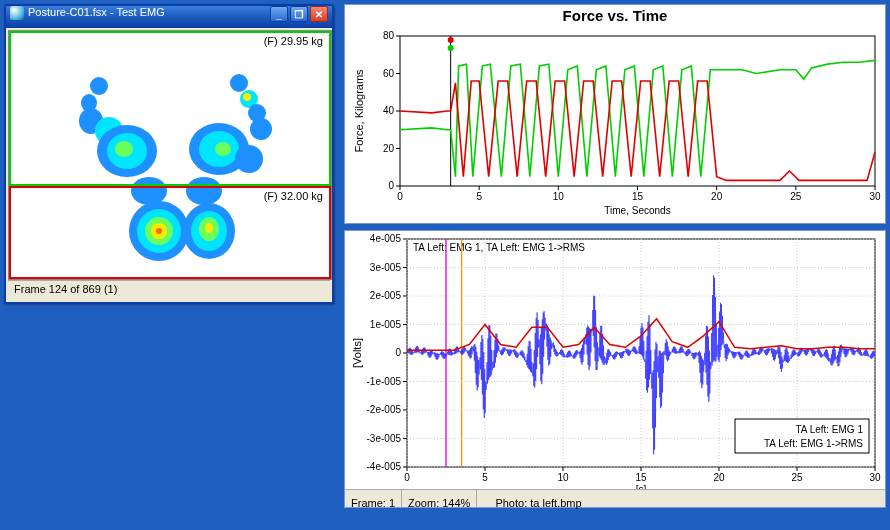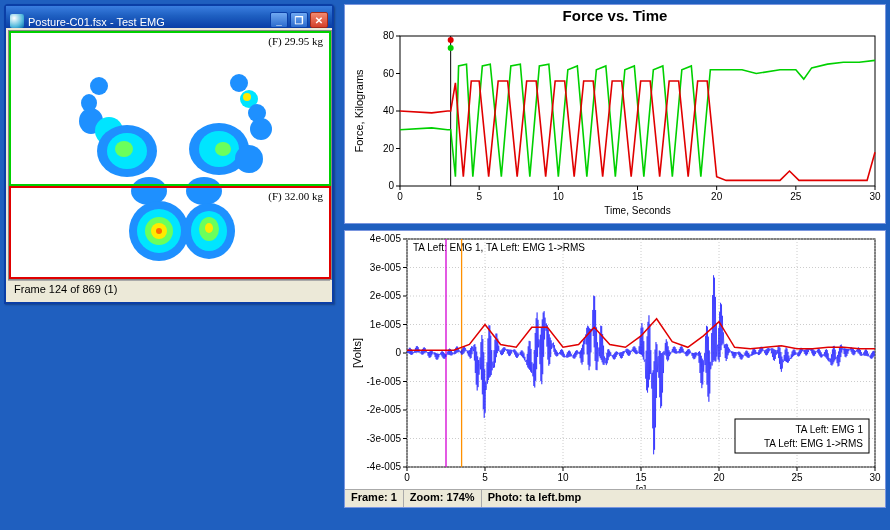--- a/index.html
+++ b/index.html
@@ -17,21 +17,21 @@
     background: #ece9d8;
     border: 2px solid #0a3ea6;
     border-radius: 4px 4px 0 0;
     box-shadow: 1px 1px 2px rgba(0,0,0,.3);
   }
   .titlebar {
     height: 22px;
     background: linear-gradient(#3a7ee0, #1e5fc1 45%, #0a3ea6);
     color: #fff;
     display: flex;
-    align-items: flex-end;
+    align-items: flex-start;
     padding: 0 4px;
     font-size: 11px;
     gap: 4px;
   }
   .titlebar .app-icon {
     width: 14px; height: 14px;
     background: radial-gradient(circle at 30% 30%, #fff, #5bd 60%, #06a);
     border-radius: 2px;
   }
   .winbtns { margin-left: auto; display:flex; gap:2px; }
@@ -45,21 +45,21 @@
   }
   .winbtn.close { background: linear-gradient(#f28a6f,#d4402b); border-color:#a02a1a; }
   .posture-win { left: 4px; top: 4px; width: 330px; height: 300px; }
   .posture-content { padding: 2px; background:#ece9d8; }
   .posture-canvas {
     width: 324px; height: 250px;
     background: #fff;
     border: 1px solid #888;
     position: relative;
   }
-  .region-box { position:absolute; border:2px solid; font-size:11px;font-family:Liberation Serif, serif; }
+  .region-box { position:absolute; border:2px solid; font-size:11px; }
   .region-top { left:0; top:0; right:0; height:155px; border-color:#00d000; }
   .region-bot { left:0; top:155px; right:0; bottom:0; border-color:#e00000;text-align:right; }
   .region-label {
     position:absolute; top:2px; right:4px; font-size:11px; color:#000;
     background:rgba(255,255,255,.6); padding:0 2px;
   }
   .statusbar {
     display:flex;
     background:#ece9d8;
     border-top:1px solid #aaa;
@@ -82,22 +82,22 @@
   .emg-panel   { left: 344px; top: 230px; width: 542px; height: 278px; }
   .chart-title { text-align:center; font-size:15px; font-weight:bold; padding:2px 4px; }
   .chart-svg { display:block; }
   .emg-status {
     display:flex;
     height:18px;
     background:#ece9d8;
     border-top:1px solid #aaa;
     font-size:11px;
   }
-  .emg-status .cell { padding:1px 6px; border-right:1px solid #aaa; white-space:nowrap;font-weight:bold; }
-  .emg-status .cell:last-child{border-right:none;}
+  .emg-status .cell { padding:7px 6px; border-right:1px solid #aaa; white-space:nowrap; }
+  .emg-status .cell:last-child{border-right:none;margin-left:12px;}
   .axis-text { font-size:10px; fill:#000; }
   .axis-label-v { font-size:11px; fill:#000; }
 </style>
 </head>
 <body>
 
 <div class="window posture-win">
   <div class="titlebar">
     <span class="app-icon"></span>
     <span>Posture-C01.fsx - Test  EMG</span>
@@ -263,16 +263,16 @@
         <line x1="116.6" y1="8" x2="116.6" y2="236" stroke="#ff9000" stroke-width="1.3"></line>
         <path d="M62 122 L62.468 120.5509421349572 L62.936 122.00430139950565 L63.404 118.09338975373805 L63.872 122.29944413171779 L64.34 116.77694320209177 L64.808 122.94282177326251 L65.276 116.84451913626663 L65.744 123.66178432775104 L66.212 118.01519595734109 L66.68 123.95710822417882 L67.148 119.65190716480541 L67.616 123.3609628163818 L68.084 121.0727570452671 L68.552 121.71695077906958 L69.02000000000001 121.8495099821558 L69.488 119.33097054065601 L69.956 121.95035134825433 L70.424 116.90198139974729 L70.89200000000001 121.66895862832645 L71.36 115.25141820574201 L71.828 121.3936426664655 L72.296 114.97330975457986 L72.76400000000001 121.35102918644739 L73.232 116.17104049633568 L73.7 121.46725687829874 L74.168 118.40799298303034 L74.63600000000001 121.42249217346433 L75.10400000000001 120.89677591483937 L75.572 120.86755256777793 L76.04 122.83663998656486 L76.50800000000001 119.68108384479471 L76.97600000000001 123.73870740722717 L77.44400000000002 118.11986045118886 L77.912 123.58855315181142 L78.38000000000001 116.76765502595327 L78.84800000000001 122.77967179203932 L79.31600000000002 116.29297622288465 L79.78400000000002 121.86619326789145 L80.25200000000001 117.12865288842701 L80.72000000000001 121.27042475155113 L81.18800000000002 119.23310611636785 L81.656 121.09667630220353 L82.12400000000001 122.05880705093604 L82.59200000000001 121.14064420697379 L83.06000000000002 124.75403104908938 L83.52800000000002 121.07681379401922 L83.99600000000001 126.50928876881912 L84.46400000000001 120.71103277049086 L84.93200000000002 126.88770351394032 L85.40000000000002 120.15132980551986 L85.86800000000002 125.98573844835998 L86.33600000000001 119.7948396609499 L86.80400000000002 124.35360813869215 L87.27200000000002 120.12878646884039 L87.74000000000002 122.72164193105603 L88.20800000000003 121.44633840636486 L88.67600000000002 121.67098238013187 L89.14400000000002 123.6294880142508 L89.61200000000002 121.40843874508893 L90.08000000000003 126.12306439429322 L90.54800000000003 121.7464531727676 L91.01600000000002 128.12971457975578 L91.48400000000002 122.2812689222953 L91.95200000000003 128.94288097604448 L92.42000000000002 122.66143554050568 L92.88800000000002 128.26128442655656 L93.35600000000002 122.79645576738928 L93.82400000000003 126.33248983940581 L94.29200000000002 122.89263018203617 L94.76000000000002 123.85375201112538 L95.22800000000001 123.29957589338501 L95.69600000000001 121.67548250306957 L96.164 124.2554419339046 L96.632 120.4476154320518 L97.1 125.67636810882885 L97.568 120.3743518781482 L98.036 127.1156038543272 L98.50399999999999 121.18608286984617 L98.97199999999998 127.92975595002447 L99.44 122.32805163378642 L99.90799999999999 127.57921764731407 L100.37599999999998 123.25919912978422 L100.84399999999997 125.91447047829764 L101.31199999999997 123.70515527427892 L101.77999999999997 123.29962458591757 L102.24799999999996 123.74052996599279 L102.71599999999997 120.50091904582854 L103.18399999999997 123.67000344050307 L103.65199999999996 118.38311609934458 L104.11999999999995 123.78543212367853 L104.58799999999995 117.55266332063468 L105.05599999999995 124.14106835000297 L105.52399999999994 118.11439751950799 L105.99199999999993 124.47746471893753 L106.45999999999995 119.65397746881769 L106.92799999999994 124.34305336201167 L107.39599999999993 121.44848098393643 L107.86399999999993 123.35369448565696 L108.33199999999992 122.79787497247527 L108.79999999999993 121.45192940681939 L109.26799999999992 123.3152929657753 L109.73599999999992 119.02112044070414 L110.20399999999992 123.04095373687008 L110.67199999999991 116.77978876159831 L111.1399999999999 122.33818461737583 L111.6079999999999 115.49309491048088 L112.07599999999991 121.64166704483087 L112.5439999999999 115.634427513408 L113.01199999999989 121.20037683433729 L113.4799999999999 117.16072336755124 L113.9479999999999 120.95425997092237 L114.41599999999988 119.5137016916555 L114.88399999999989 120.6074316205747 L115.35199999999988 121.85073039329457 L115.81999999999988 119.85227141687389 L116.28799999999987 123.39781273649625 L116.75599999999987 118.61538129591557 L117.22399999999988 123.75903631961714 L117.69199999999987 117.18198533486712 L118.15999999999985 123.04075012461536 L118.62799999999987 116.117994194238 L119.09599999999986 121.74213254696231 L119.56399999999985 116.01640064389538 L120.03199999999984 120.47903578221282 L120.49999999999986 117.19102070323804 L120.96799999999985 119.68676218343705 L121.43599999999984 119.4751449352316 L121.90399999999983 119.4506093609556 L122.37199999999983 122.23619952544632 L122.83999999999983 119.54046979309139 L123.30799999999984 124.61246718291852 L123.77599999999981 119.61612091154116 L124.24399999999983 125.86711492001332 L124.71199999999982 118.92148672107903 L125.17999999999984 127.64254457361044 L125.64799999999983 116.9313695719005 L126.11599999999983 126.99302143443367 L126.58399999999983 115.26569629348602 L127.05199999999985 123.23108734337325 L127.51999999999985 115.68232328404885 L127.98799999999986 117.98485624001648 L128.45599999999985 120.17299703329088 L128.92399999999986 113.90481069070346 L129.39199999999988 129.499302367192 L129.85999999999987 113.07365666600401 L130.32799999999986 142.01154050265194 L130.79599999999988 115.80336628250338 L131.2639999999999 153.66182970743216 L131.73199999999989 120.60338362356883 L132.19999999999987 159.5120129071954 L132.6679999999999 125.36892654671612 L133.1359999999999 156.14182409867135 L133.6039999999999 129.0312925949586 L134.0719999999999 143.7117690231598 L134.5399999999999 132.54125925299314 L135.00799999999992 126.45472521381105 L135.47599999999994 138.39043012842606 L135.9439999999999 111.11864109650509 L136.41199999999992 148.76290501494123 L136.87999999999994 103.98744489231314 L137.34799999999996 163.34444293133083 L137.81599999999992 107.95439837086363 L138.28399999999993 178.21779214434386 L138.75199999999995 121.20027182904707 L139.21999999999997 186.83157902362885 L139.68799999999993 138.23536520782523 L140.15599999999995 181.81836756875146 L140.62399999999997 150.63259016543276 L141.09199999999998 158.99237351015796 L141.55999999999997 154.5114217458808 L142.02799999999996 131.2792994148479 L142.49599999999998 152.68093019059978 L142.964 107.4309925160307 L143.432 149.09865953697312 L143.89999999999998 94.37788325813733 L144.368 146.67173388570225 L144.836 94.41331606248019 L145.304 145.66673914213573 L145.772 104.68425912466941 L146.24 144.05209889321773 L146.70800000000003 119.03950329338379 L147.17600000000002 139.3150438642511 L147.644 131.10993070354448 L148.11200000000002 130.49145989050572 L148.58000000000004 137.00173346279774 L149.04800000000003 119.13497801398978 L149.51600000000002 136.37264269219605 L149.98400000000004 108.67401479782735 L150.45200000000006 131.64441476717155 L150.92000000000004 102.59604711868462 L151.38800000000003 126.09732493794387 L151.85600000000005 102.57083349874677 L152.32400000000007 122.0563780893575 L152.79200000000006 107.61056193529245 L153.26000000000005 120.11727054137617 L153.72800000000007 114.71215807990596 L154.19600000000008 119.60078734952809 L154.66400000000007 120.54832606135446 L155.13200000000006 119.65930268725207 L155.60000000000008 123.19235977149741 L156.0680000000001 119.39368491894481 L156.53600000000012 124.21581459380319 L157.0040000000001 118.20179487553592 L157.4720000000001 123.96334523162047 L157.9400000000001 116.9503166425247 L158.40800000000013 122.65186641299958 L158.87600000000012 116.17152447400571 L159.3440000000001 120.88427210059744 L159.81200000000013 116.37561861380355 L160.28000000000014 119.32586992944277 L160.74800000000013 117.76257794936592 L161.21600000000012 118.4071556291335 L161.68400000000014 120.05908363720319 L162.15200000000016 118.17573719005385 L162.62000000000015 122.5761035766636 L163.08800000000014 118.35923299726477 L163.55600000000015 124.47364871456769 L164.02400000000017 118.58969801254737 L164.49200000000016 125.11392723884387 L164.96000000000015 118.65761551456602 L165.42800000000017 124.33651558290093 L165.89600000000019 118.65204470533176 L166.36400000000017 122.52413035655378 L166.83200000000016 118.908290774715 L167.30000000000018 120.42814946319949 L167.7680000000002 119.79094922304438 L168.2360000000002 118.8388821146597 L168.70400000000018 121.43216545787246 L169.1720000000002 118.25866795531458 L169.6400000000002 123.5737249897442 L170.1080000000002 118.72994196221438 L170.5760000000002 125.61123773443687 L171.0440000000002 119.8893650407406 L171.51200000000023 126.83449544206957 L171.98000000000022 121.20491384602198 L172.44800000000023 126.7536758179426 L172.91600000000022 122.26376197929163 L173.38400000000024 125.35080195113495 L173.85200000000023 122.95967566837795 L174.32000000000025 123.1267745989544 L174.78800000000024 123.48794836754895 L175.25600000000026 120.91195433207358 L175.72400000000025 124.16163756900694 L176.19200000000026 119.52392873464724 L176.66000000000025 125.1593648014943 L177.12800000000027 119.4314534157043 L177.5960000000003 126.35168983564114 L178.06400000000028 120.58049452882818 L178.53200000000027 127.31087554175299 L179.00000000000028 122.46670976568947 L179.4680000000003 129.29291924584072 L179.9360000000003 125.83758804995077 L180.40400000000028 130.92082937926256 L180.8720000000003 130.2683850913925 L181.3400000000003 128.86332208033735 L181.80800000000028 134.09082193297363 L182.2760000000003 122.9500447207793 L182.7440000000003 136.42299787541685 L183.21200000000033 115.33349528388096 L183.68000000000032 137.65491434958224 L184.1480000000003 109.85230041882583 L184.61600000000033 138.87203635215184 L185.08400000000032 110.22099034033371 L185.55200000000036 140.60560197350662 L186.02000000000032 117.95569721170683 L186.48800000000034 141.82477184683904 L186.9560000000003 131.22080123975653 L187.42400000000032 140.0284748040834 L187.89200000000034 145.36346399721862 L188.3600000000003 132.64205135690776 L188.82800000000032 154.9880738707347 L189.29600000000028 119.04242510099358 L189.76400000000027 156.52134067270433 L190.23200000000028 101.9694253841096 L190.70000000000024 149.86851447857302 L191.16800000000023 87.22880932497236 L191.63600000000022 138.2075332084596 L192.1040000000002 81.4522364239624 L192.57200000000023 126.00044758874454 L193.0400000000002 88.81457748696198 L193.5080000000002 116.34935926161063 L193.97600000000017 108.37239740257267 L194.44400000000016 109.26924802091666 L194.91200000000018 133.17249361831 L195.38000000000014 103.72761149173417 L195.84800000000016 150.16871098069112 L196.31600000000012 96.81343615288174 L196.7840000000001 153.21822090529605 L197.25200000000012 88.40327444948892 L197.72000000000008 143.21042189387992 L198.1880000000001 81.52461579007621 L198.65600000000006 125.83630258346943 L199.12400000000008 80.15455309117519 L199.59200000000007 108.43942346356602 L200.06000000000003 86.60369220746642 L200.52800000000005 96.65272834787834 L200.996 99.82634457389315 L201.46400000000003 92.44359391419604 L201.93200000000002 115.62250228411716 L202.4 94.26463658202468 L202.868 128.58449954681484 L203.33599999999996 98.83639074865181 L203.80399999999997 134.6744669771594 L204.27199999999996 103.31827030668325 L204.73999999999995 133.02517312212632 L205.20799999999994 106.62653990713613 L205.67599999999993 126.0577981067695 L206.14399999999992 109.34417333912678 L206.6119999999999 117.97743001098821 L207.0799999999999 112.57636072632107 L207.5479999999999 112.57277164427146 L208.01599999999988 116.69118309774132 L208.48399999999987 111.53558654828515 L208.95199999999988 120.834394346248 L209.41999999999985 114.10793657895424 L209.88799999999983 123.50513727581941 L210.35599999999982 117.68331490757541 L210.8239999999998 124.83999319078166 L211.29199999999983 119.19477370639261 L211.7599999999998 125.55225259976922 L212.2279999999998 120.77364775149422 L212.69599999999977 125.0011219036275 L213.16399999999976 121.99035022772333 L213.63199999999978 123.30198248567405 L214.09999999999974 122.75112667482307 L214.56799999999976 121.05278545826518 L215.03599999999972 123.269175707457 L215.50399999999973 119.10717733760599 L215.97199999999972 123.86415741088439 L216.43999999999969 118.22153739059972 L216.9079999999997 124.71037054114413 L217.37599999999966 118.74012922173549 L217.84399999999968 125.6796064725268 L218.31199999999967 120.46530220591049 L218.77999999999963 126.37214472123593 L219.24799999999965 122.76979885356366 L219.7159999999996 126.32630517113974 L220.18399999999963 124.89090946104545 L220.65199999999962 125.29762022772988 L221.1199999999996 126.2603756779353 L221.5879999999996 123.45557913212433 L222.05599999999956 126.7122138547114 L222.52399999999957 121.38261329089534 L222.99199999999956 126.47774090305514 L223.45999999999955 119.85876409737833 L223.92799999999954 125.98769284873592 L224.39599999999953 119.52609349181205 L224.86399999999952 125.59833600854232 L225.3319999999995 120.59241338583833 L225.7999999999995 125.3924364315704 L226.2679999999995 122.71992457486053 L226.73599999999948 125.16040987691663 L227.20399999999947 125.15684291572084 L227.67199999999949 124.5667078952943 L228.13999999999945 127.05256302026052 L228.60799999999944 123.40453379841763 L229.07599999999942 127.80833951935793 L229.54399999999941 121.79204884099036 L230.01199999999943 127.3002528124229 L230.4799999999994 120.19187201082732 L230.9479999999994 125.87659536313426 L231.41599999999937 119.22845156857994 L231.88399999999936 124.14421885435105 L232.35199999999938 119.38672557877004 L232.81999999999934 122.66073542380401 L233.28799999999936 120.74348341948436 L233.75599999999932 121.69035031636031 L234.2239999999993 123.06747815501342 L234.69199999999933 120.72550674971454 L235.1599999999993 127.22040352192843 L235.6279999999993 119.39279922999492 L236.09599999999926 131.6780411832774 L236.56399999999928 117.16439728384137 L237.03199999999927 133.65351289188936 L237.49999999999923 113.664319969526 L237.96799999999925 130.99674053067258 L238.4359999999992 109.53839700289748 L238.90399999999923 123.49956435611641 L239.37199999999922 106.69543787270379 L239.8399999999992 113.18423136625945 L240.3079999999992 107.53914224332743 L240.77599999999916 103.34330412511056 L241.24399999999918 113.4619744964652 L241.71199999999916 96.84290584505507 L242.17999999999915 123.45323984789681 L242.64799999999914 94.67285425149404 L243.11599999999913 133.7822657925414 L243.58399999999912 95.6226505380366 L244.0519999999991 139.2254221806785 L244.5199999999991 97.31143963820338 L244.9879999999991 135.44478648512603 L245.45599999999908 97.96715468824709 L245.92399999999907 121.37758635543153 L246.3919999999991 97.83362367082404 L246.85999999999905 100.32028374977409 L247.32799999999904 99.22571907190235 L247.79599999999903 78.95444631601316 L248.26399999999902 105.02018260661492 L248.73199999999903 64.61115094847256 L249.199999999999 116.35135956980542 L249.667999999999 65.23430746679463 L250.13599999999897 129.97976044045498 L250.60399999999896 79.04480769600306 L251.07199999999898 138.87902657925773 L251.53999999999894 96.36494905778903 L252.00799999999896 139.21752329296788 L252.47599999999892 111.28908257795703 L252.94399999999894 130.6006909200052 L253.41199999999893 120.81488096893386 L253.8799999999989 116.50100964246742 L254.3479999999989 125.30644631940291 L254.81599999999887 102.71022935232602 L255.28399999999888 127.18836665105404 L255.75199999999887 94.67081918752197 L256.21999999999883 128.89043553530306 L256.68799999999885 95.08962359419871 L257.1559999999988 131.30692714434448 L257.62399999999883 103.00483674795206 L258.09199999999885 133.55817903436477 L258.5599999999988 114.64396352456218 L259.02799999999877 133.98383383858695 L259.49599999999873 125.46538981705262 L259.9639999999988 131.57680055146713 L260.43199999999877 132.23537716302118 L260.8999999999987 126.88359082943136 L261.36799999999874 134.11285698884615 L261.83599999999876 121.8111891315669 L262.3039999999987 132.3704932365543 L262.7719999999987 118.50401149529462 L263.2399999999987 129.15974257198997 L263.7079999999987 118.03547185697974 L264.1759999999987 126.18254021941297 L264.64399999999864 119.6612371652042 L265.1119999999987 124.91702893220207 L265.5799999999987 121.31944967508772 L266.04799999999864 124.67016845059015 L266.5159999999986 123.83434316641252 L266.9839999999986 124.47495222474544 L267.45199999999863 126.38530612150028 L267.9199999999986 124.01033013129229 L268.3879999999986 128.13639402521375 L268.8559999999986 123.09465328390043 L269.3239999999986 128.57717539483917 L269.79199999999855 121.86300848130425 L270.2599999999985 127.70932036831628 L270.7279999999986 120.76155628202892 L271.19599999999855 125.99779264249293 L271.6639999999985 120.34938126791229 L272.1319999999985 124.12114309622493 L272.5999999999985 121.00372307455261 L273.0679999999985 122.65147296738817 L273.53599999999847 122.68170405417804 L274.0039999999985 121.82315675648836 L274.4719999999985 124.86989888643912 L274.93999999999846 121.49721529595324 L275.4079999999984 126.76207510340554 L275.8759999999984 121.32341956400785 L276.34399999999846 127.5908741209564 L276.8119999999984 120.99948509916084 L277.2799999999984 126.95945258312972 L277.7479999999984 120.47909510025465 L278.21599999999836 125.01527615223051 L278.6839999999984 120.01199943176815 L279.15199999999834 122.38306917510927 L279.61999999999836 119.99286526997675 L280.0879999999984 119.89015256350439 L280.55599999999833 120.7014928390107 L281.0239999999983 118.21678098045808 L281.4919999999983 122.07951532802528 L281.95999999999833 117.63696737440634 L282.4279999999983 123.67434762696806 L282.89599999999825 117.96586505486337 L283.36399999999827 124.79645475648186 L283.8319999999983 118.72403262113735 L284.29999999999825 124.82426283258127 L284.7679999999982 119.42110560766817 L285.2359999999982 123.51008198382074 L285.70399999999825 119.80623472736328 L286.1719999999982 121.13285003129542 L286.63999999999817 119.95726830559353 L287.10799999999824 118.41459721391979 L287.5759999999982 120.17093398222005 L288.04399999999816 116.23222515145177 L288.5119999999982 120.72436890407673 L288.97999999999814 115.2568526391814 L289.44799999999816 121.64756644600303 L289.9159999999981 115.6887552738708 L290.38399999999814 122.64047056955391 L290.85199999999816 117.20871211203011 L291.3199999999981 123.19060159482481 L291.7879999999981 119.16026519393336 L292.25599999999804 122.83793637819798 L292.7239999999981 120.55219536205325 L293.1919999999981 121.0650017028995 L293.65999999999804 121.82414567710657 L294.12799999999805 115.26553682111825 L294.595999999998 122.9105475590368 L295.06399999999803 105.95027940019907 L295.531999999998 123.2793524151827 L295.999999999998 96.59892105784863 L296.46799999999797 123.78192012632334 L296.935999999998 92.17050153528703 L297.40399999999795 125.57850493255509 L297.87199999999797 96.54023662090003 L298.339999999998 128.58122121099674 L298.80799999999795 110.14914089495498 L299.2759999999979 130.6624601619135 L299.7439999999979 129.29769880428307 L300.21199999999794 128.47368292664436 L300.6799999999979 147.65732883273154 L301.14799999999786 119.67669003021129 L301.6159999999979 159.30135648888796 L302.0839999999979 105.33440171363779 L302.55199999999786 161.61400598131837 L303.0199999999979 90.8299360844961 L303.4879999999978 156.41188703318534 L303.95599999999786 84.30807548507792 L304.4239999999978 148.58135700993552 L304.89199999999784 92.99617516067005 L305.35999999999785 142.97962980309978 L305.8279999999978 119.11590408578098 L306.2959999999978 141.43210967994742 L306.76399999999774 157.62472244876005 L307.2319999999978 141.70699105804263 L307.6999999999978 197.31803764864586 L308.16799999999773 139.25582566284268 L308.6359999999977 223.29758271408403 L309.1039999999977 130.2224684855912 L309.57199999999773 218.7611030621527 L310.0399999999977 118.58399860400782 L310.50799999999765 196.41581776031742 L310.97599999999767 111.0663290532609 L311.4439999999977 167.00204125462943 L311.91199999999765 113.22709791657141 L312.37999999999766 141.18352301573566 L312.8479999999977 126.48059740804432 L313.31599999999776 125.21807082985023 L313.7839999999977 146.7769151656037 L314.25199999999774 119.47956487975743 L314.71999999999775 166.29290134512053 L315.18799999999777 120.04623487722215 L315.6559999999978 177.1576046527049 L316.12399999999786 121.98261891636378 L316.5919999999978 175.1676417533732 L317.05999999999784 122.27970192487888 L317.52799999999786 161.55474852131292 L317.9959999999979 120.93363350373382 L318.4639999999979 142.01658093006668 L318.93199999999797 119.92584153141212 L319.39999999999793 123.71747196837053 L319.86799999999795 121.11805428813643 L320.335999999998 111.96782132241384 L320.803999999998 124.58592034843593 L321.271999999998 108.28783554548681 L321.7399999999981 128.45890459150814 L322.20799999999804 110.63546041499461 L322.67599999999806 130.2648883305797 L323.14399999999813 115.32149597081977 L323.6119999999981 128.78591929569652 L324.0799999999981 119.28236138587383 L324.5479999999982 125.14423522604524 L325.01599999999814 120.91219029132968 L325.48399999999816 123.34513089622732 L325.95199999999824 121.29439145520541 L326.4199999999982 120.68373411133999 L326.8879999999982 121.32833663230592 L327.3559999999983 117.9451859171245 L327.82399999999825 121.32621112100976 L328.29199999999827 115.98655024805376 L328.75999999999834 121.56770236912938 L329.2279999999983 115.3827646703887 L329.6959999999983 122.08228970016515 L330.1639999999984 116.19694491539047 L330.63199999999836 122.58717071099511 L331.0999999999984 117.98061305989832 L331.56799999999845 122.62218904353918 L332.0359999999984 119.9976485881183 L332.5039999999984 121.81470112078904 L332.9719999999985 121.55835883802708 L333.43999999999846 120.13291140352645 L333.9079999999985 122.30075715608412 L334.37599999999856 117.98554916909653 L334.8439999999985 122.28884741706062 L335.31199999999853 116.1004768018885 L335.7799999999986 121.89454356177653 L336.24799999999857 115.22733765646926 L336.7159999999986 121.54049250407995 L337.18399999999866 115.80205386959 L337.6519999999986 121.4487616962345 L338.11999999999864 117.73578267664084 L338.5879999999987 121.53104694397184 L339.0559999999987 120.43407713315953 L339.5239999999987 121.47576249610947 L339.99199999999877 123.04131657741345 L340.45999999999873 120.9788385149805 L340.92799999999875 124.7963747560377 L341.3959999999988 119.98549091333003 L341.8639999999988 125.33275233113986 L342.3319999999988 118.801650446071 L342.7999999999989 124.78626100729458 L343.26799999999884 118.0011246845918 L343.73599999999885 123.67020475062002 L344.2039999999989 118.16320544809057 L344.6719999999989 122.59247633425429 L345.1399999999989 119.56877453003656 L345.607999999999 121.9632171298243 L346.07599999999894 122.01181882467816 L346.54399999999896 121.83889033093396 L347.01199999999903 124.83134205265303 L347.479999999999 121.97172182015957 L347.947999999999 127.16120149192865 L348.4159999999991 122.02331507858118 L348.88399999999905 128.28650302152136 L349.35199999999907 121.81535763925116 L349.81999999999914 127.94022070842696 L350.2879999999991 121.47314655799158 L350.7559999999991 126.40095921522231 L351.2239999999992 121.37763896312217 L351.69199999999915 124.3489172258826 L352.1599999999992 121.930746933744 L352.62799999999925 122.94264518539919 L353.0959999999992 124.85831151846637 L353.5639999999992 120.87610856655624 L354.0319999999993 131.79973958520443 L354.49999999999926 120.16217221938835 L354.9679999999993 141.97724738144092 L355.43599999999935 121.7459670707755 L355.9039999999993 152.02498950229838 L356.37199999999933 124.81277406692922 L356.8399999999994 157.15488796816777 L357.30799999999937 127.658610436034 L357.7759999999994 153.54371843328232 L358.24399999999946 129.2952481423692 L358.7119999999994 140.67692881639204 L359.17999999999944 130.59744172050745 L359.6479999999995 122.23111809712904 L360.1159999999995 134.01714315414455 L360.5839999999995 104.78118496589511 L361.05199999999957 141.79642635001483 L361.5199999999995 94.82417059329242 L361.98799999999954 153.6740105915164 L362.4559999999996 95.63363709123541 L362.9239999999996 165.62381579472492 L363.3919999999996 105.67156273100957 L363.8599999999997 170.77834620162315 L364.32799999999963 119.50361945384593 L364.79599999999965 162.50436618486117 L365.2639999999997 130.7799121352985 L365.7319999999997 138.24796079935624 L366.1999999999997 135.63065486660554 L366.6679999999998 102.05143386734093 L367.13599999999974 134.50929897862642 L367.60399999999976 64.0692548473464 L368.07199999999983 131.00685555371535 L368.5399999999998 44.26138457519542 L369.0079999999998 129.25103629017747 L369.4759999999999 46.69508967932671 L369.94399999999985 130.2741508385077 L370.41199999999986 65.90779669659858 L370.87999999999994 130.52293578134203 L371.3479999999999 92.20052010947546 L371.8159999999999 125.62463401955208 L372.284 115.27393432651776 L372.75199999999995 113.65263342632619 L373.21999999999997 128.51012940249564 L373.68800000000005 96.85079248160588 L374.156 130.88757034663735 L374.624 80.84019723309302 L375.0920000000001 125.99410428113535 L375.56000000000006 71.82232663222388 L376.0280000000001 119.12719355352975 L376.49600000000015 73.40413062838309 L376.9640000000001 114.29154735232342 L377.43200000000013 84.80867934469512 L377.9000000000002 112.66071858951642 L378.36800000000017 101.38311425186075 L378.8360000000002 113.01224139112746 L379.30400000000026 117.00923654131842 L379.7720000000002 113.45158377741917 L380.24000000000024 127.0177244694958 L380.7080000000003 113.09890542929205 L381.1760000000003 130.04541700372323 L381.6440000000003 112.63769739206613 L382.11200000000036 127.98920238504942 L382.5800000000003 113.49966812846992 L383.04800000000034 124.33491751850895 L383.5160000000004 116.4003247111085 L383.9840000000004 122.00689439086636 L384.4520000000004 117.81432566933076 L384.92000000000047 120.75479862081599 L385.38800000000043 119.53670194860189 L385.85600000000045 120.13024159615642 L386.3240000000005 122.10170306901627 L386.7920000000005 120.14866367819707 L387.2600000000005 124.79440169136602 L387.7280000000006 120.51835577918293 L388.19600000000054 126.77376293098439 L388.66400000000056 120.87208620777152 L389.13200000000063 127.4259234247611 L389.6000000000006 121.01729207823008 L390.0680000000006 126.62786781894972 L390.5360000000007 121.06376617681178 L391.00400000000064 124.79558711450645 L391.47200000000066 121.35712233035152 L391.94000000000074 122.69442043417739 L392.4080000000007 122.25373259810513 L392.8760000000007 121.10389067491266 L393.3440000000008 123.86161077488876 L393.81200000000075 120.49752264564957 L394.28000000000077 125.89481190105903 L394.74800000000084 120.8861243224232 L395.2160000000008 127.73336510812717 L395.6840000000008 121.88782887644172 L396.1520000000009 128.67456574882948 L396.62000000000086 122.97384740883928 L397.0880000000009 128.25931093583034 L397.55600000000095 123.75371377960758 L398.0240000000009 126.5123081213996 L398.4920000000009 124.15058615402846 L398.960000000001 123.97169815207648 L399.42800000000096 124.38131667677469 L399.896000000001 121.48451446225637 L400.36400000000106 124.76304964634102 L400.832000000001 119.85902966918735 L401.30000000000103 125.46172891116497 L401.7680000000011 119.53561571006856 L402.23600000000107 126.32909588797651 L402.7040000000011 120.42856876017976 L403.17200000000116 126.92724051735448 L403.6400000000011 122.00707371546582 L404.10800000000114 126.73834907230841 L404.5760000000012 123.56672053487699 L405.0440000000012 125.45508111994215 L405.5120000000012 124.55255149454729 L405.98000000000127 123.19790769015289 L406.44800000000123 124.7755322633246 L406.91600000000125 120.53648314256768 L407.3840000000013 124.42496734535847 L407.8520000000013 118.28822863551724 L408.3200000000013 123.88741828281546 L408.7880000000014 117.18027706727652 L409.25600000000134 123.48198383599276 L409.72400000000135 117.53299971258399 L410.1920000000014 123.2613541796706 L410.6600000000014 119.11710027846324 L411.1280000000014 122.98819529684464 L411.5960000000015 121.25397984358142 L412.06400000000144 122.29881999520038 L412.53200000000146 123.11168809251139 L413.00000000000153 120.96238298143021 L413.4680000000015 124.05512833511473 L413.9360000000015 119.08876420057416 L414.4040000000016 123.88606964961804 L414.87200000000155 117.16134978503952 L415.34000000000157 122.86688985752627 L415.80800000000164 115.860887547924 L416.2760000000016 121.53148834474847 L416.7440000000016 115.75724772868992 L417.2120000000017 120.39149844278352 L417.68000000000166 117.01974723874937 L418.1480000000017 119.6929015590356 L418.61600000000175 119.29459401663743 L419.0840000000017 119.34459044957859 L419.5520000000017 121.81960811685713 L420.0200000000018 119.0450861899836 L420.48800000000176 123.7305147136852 L420.9560000000018 118.52684711488094 L421.42400000000185 124.41814668939962 L421.8920000000018 117.77525583225082 L422.36000000000183 123.76996622456586 L422.8280000000019 117.09385510954787 L423.29600000000187 122.18569759483557 L423.7640000000019 116.97099460921402 L424.23200000000196 120.3671773687972 L424.7000000000019 117.73574627921556 L425.16800000000194 118.67391069891234 L425.636000000002 119.22924272724818 L426.104000000002 117.42626343622847 L426.572000000002 122.2338218334849 L427.04000000000207 117.0968413396757 L427.508000000002 125.94035672436833 L427.97600000000205 117.51699911429587 L428.4440000000021 128.94144714941558 L428.9120000000021 118.17484050478419 L429.3800000000021 129.8363606874516 L429.8480000000022 118.66040406769264 L430.31600000000213 127.9525342102617 L430.78400000000215 119.07548068042799 L431.2520000000022 123.79267430181466 L431.7200000000022 120.10374909414135 L432.1880000000022 118.92615616251301 L432.6560000000023 122.62643833149355 L433.12400000000224 115.32799797339983 L433.59200000000226 127.05652471125227 L434.06000000000233 114.47695028705418 L434.5280000000023 132.7806638778335 L434.9960000000023 116.67938078891217 L435.4640000000024 138.1003219829855 L435.93200000000235 120.98700326192996 L436.40000000000236 140.82493626365692 L436.86800000000244 125.56354949863325 L437.3360000000024 137.51465518395514 L437.8040000000024 128.4438008538678 L438.2720000000025 131.15777359810215 L438.74000000000245 129.61106348065462 L439.20800000000247 124.045614696581 L439.67600000000255 129.92194161026552 L440.1440000000025 118.61476205092681 L440.6120000000025 130.28493910752206 L441.0800000000026 116.41451223894249 L441.54800000000256 131.0237174460267 L442.0160000000026 117.55544498585306 L442.48400000000265 131.71680962485374 L442.9520000000026 120.8596382828779 L443.42000000000263 131.55144548439188 L443.8880000000027 124.56504218275795 L444.35600000000267 129.92763824372352 L444.8240000000027 127.17775690108405 L445.29200000000276 126.92395502463374 L445.7600000000027 128.04251349580963 L446.22800000000274 123.34471008610296 L446.6960000000028 127.40343429883 L447.1640000000028 120.33116350984415 L447.6320000000028 126.02354970557131 L448.10000000000286 118.77608743762895 L448.5680000000028 124.8489713106009 L449.03600000000284 118.30728067761646 L449.5040000000029 124.19565165001976 L449.9720000000029 119.19686771351054 L450.4400000000029 123.74428180403984 L450.90800000000297 121.13289263542516 L451.37600000000293 123.27311865587585 L451.84400000000295 123.34918059584008 L452.312000000003 122.45115466458535 L452.780000000003 125.00612658304922 L453.248000000003 121.09361317824236 L453.7160000000031 125.537185138405 L454.18400000000304 119.34846329867038 L454.65200000000306 124.85760693063008 L455.12000000000313 117.7007332596227 L455.5880000000031 123.34470102250962 L456.0560000000031 116.77723038927103 L456.5240000000032 121.6125963192127 L456.99200000000315 117.04199349310802 L457.46000000000316 120.20385216218394 L457.92800000000324 118.53604338634227 L458.3960000000032 119.35546530378099 L458.8640000000032 120.7998746785859 L459.3320000000033 118.95121776049271 L459.80000000000325 123.02992971118421 L460.26800000000327 118.67078317391716 L460.73600000000334 124.4045253151246 L461.2040000000033 118.24186462679685 L461.6720000000033 124.42899529848638 L462.1400000000034 117.64899285493955 L462.60800000000336 123.13795010617108 L463.0760000000034 117.1784693756395 L463.54400000000345 121.06102463524124 L464.0120000000034 117.26930771880181 L464.48000000000343 118.97306254197194 L464.9480000000035 118.24726069872904 L465.41600000000346 117.55284113393077 L465.8840000000035 120.0865391431054 L466.35200000000356 117.11464399868474 L466.8200000000035 122.3354775270608 L467.28800000000354 117.534902572676 L467.7560000000036 124.26133076646116 L468.22400000000357 118.39429140007516 L468.6920000000036 125.1566427672863 L469.16000000000366 119.24672661321762 L469.6280000000036 124.66318450421198 L470.09600000000364 119.86632496669105 L470.5640000000037 122.95441225626409 L471.0320000000037 120.34163172381919 L471.5000000000037 120.68265333870818 L471.96800000000377 120.97259026582765 L472.43600000000373 118.71070104708812 L472.90400000000375 122.03402310260817 L473.3720000000038 117.75232061871058 L473.8400000000038 123.54281259929685 L474.3080000000038 118.0896250455677 L474.7760000000039 125.16583663152086 L475.24400000000384 119.49569258455226 L475.71200000000385 126.33175369823421 L476.18000000000393 121.3885298690823 L476.6480000000039 126.50027451204686 L477.1160000000039 123.12947302950677 L477.584000000004 125.45477656924912 L478.05200000000394 124.31230239352385 L478.52000000000396 123.46446609827359 L478.98800000000404 124.90162088039573 L479.456000000004 121.18560012489358 L479.924000000004 125.58815931807374 L480.3920000000041 119.03788060150876 L480.86000000000405 126.49708642394475 L481.32800000000407 118.04788969554674 L481.79600000000414 127.7650084727712 L482.2640000000041 119.12992744401409 L482.7320000000041 129.25835523489786 L483.2000000000042 122.37114840368902 L483.66800000000416 130.3114435495292 L484.1360000000042 126.89524721588974 L484.60400000000425 129.97245471256883 L485.0720000000042 131.22862255340758 L485.5400000000042 127.57037316377009 L486.0080000000043 133.99621717049195 L486.47600000000426 123.29895045355482 L486.9440000000043 134.57306786142013 L487.41200000000435 118.43996370409336 L487.8800000000043 133.3234244852001 L488.34800000000433 114.9997594548309 L488.8160000000044 131.2823470786539 L489.28400000000437 114.84599256294776 L489.7520000000044 129.45710425853963 L490.22000000000446 118.73779630272334 L490.6880000000044 128.16290456998692 L491.15600000000444 125.69369221081749 L491.6240000000045 126.47482876843628 L492.0920000000045 132.14682607253496 L492.5600000000045 123.94341788475697 L493.02800000000457 135.48583264726378 L493.4960000000045 120.50900937698677 L493.96400000000455 134.89435371268894 L494.4320000000046 116.82044981565116 L494.9000000000046 131.16196531874346 L495.3680000000046 114.1319727256687 L495.8360000000047 126.08238924805963 L496.30400000000463 113.57608384273195 L496.77200000000465 121.50854001894375 L497.2400000000047 115.47953851127865 L497.7080000000047 118.56518368111824 L498.1760000000047 119.11560803240442 L498.6440000000048 117.37125687761194 L499.11200000000474 123.02373046084922 L499.58000000000476 117.31159837363703 L500.04800000000483 125.70761408414721 L500.5160000000048 117.60547369042938 L500.9840000000048 126.32543428917236 L501.4520000000049 117.80236256307285 L501.92000000000485 125.0123997381186 L502.38800000000487 117.93862712293821 L502.85600000000494 122.70525656025218 L503.3240000000049 117.93008440223588 L503.7920000000049 120.2292456881652 L504.260000000005 118.14737165337651 L504.72800000000495 117.98556171432053 L505.196000000005 119.13678235214736 L505.66400000000505 116.62790474399019 L506.132000000005 120.80664206408399 L506.600000000005 116.3918395884847 L507.0680000000051 122.67464911944519 L507.53600000000506 117.05895957666273 L508.0040000000051 124.03941332622531 L508.47200000000515 118.13412813187362 L508.9400000000051 124.29110200721605 L509.40800000000513 119.13205097557484 L509.8760000000052 123.21123110847351 L510.34400000000517 119.81958379250364 L510.8120000000052 121.11009399395095 L511.28000000000526 120.29050895714661 L511.7480000000052 118.72614816649828 L512.2160000000052 120.84295558195743 L512.6840000000053 116.92739281384348 L513.1520000000053 121.73673319997461 L513.6200000000053 116.35218681411041 L514.0880000000054 122.97245189080067 L514.5560000000053 117.15685613365142 L515.0240000000053 124.22264467772325 L515.4920000000054 118.98469350883323 L515.9600000000054 124.96327366267094 L516.4280000000053 121.16225655619509 L516.8960000000054 124.74477587960693 L517.3640000000055 123.0191002812626 L517.8320000000055 123.4625453354951 L518.3000000000055 124.17128270407423 L518.7680000000055 121.4796634681601 L519.2360000000056 124.63434753129036 L519.7040000000056 119.52486049939563 L520.1720000000055 124.72366320046923 L520.6400000000056 118.40117298844004 L521.1080000000056 124.81072247319806 L521.5760000000056 118.63833608640807 L522.0440000000056 125.07609010997484 L522.5120000000056 120.25440667083015 L522.9800000000057 125.39645745589047 L523.4480000000057 122.7420825186752 L523.9160000000057 125.42734649039491 L524.3840000000057 125.2871868519691 L524.8520000000058 124.83478449209206 L525.3200000000058 127.11487495832216 L525.7880000000057 123.54586223278338 L526.2560000000058 127.79936637637512 L526.7240000000058 121.8736977523865 L527.1920000000058 127.39497549848952 L527.6600000000058 120.43526356967372 L528.1280000000058 126.3379840955189 L528.5960000000059 119.88876318110611 L529.0640000000059 125.18331571070672 L529.532000000006 120.61478918441479 " fill="none" stroke="#1a1aff" stroke-width="0.6"></path>
         <path d="M62 119.15 L108.80000000000001 119.15 L124.4 113.45 L140 93.5 L155.60000000000002 113.45 L171.2 116.3 L186.8 96.35 L202.4 96.35 L218 116.3 L233.6 113.45 L249.20000000000002 96.35 L264.8 113.45 L280.4 116.3 L296 104.89999999999998 L311.6 87.79999999999998 L327.2 110.6 L342.8 116.3 L358.4 104.89999999999998 L374 90.64999999999998 L389.59999999999997 116.3 L405.2 117.725 L420.8 116.3 L436.40000000000003 114.875 L452 117.725 L467.6 117.725 L483.2 116.3 L498.8 116.3 L514.4 117.725 L530 117.725 " fill="none" stroke="#e00000" stroke-width="1.5"></path>
         <rect x="390" y="188" width="134" height="34" fill="#fff" stroke="#000"></rect>
         <text x="518" y="202" text-anchor="end" class="axis-text" fill="#1a1aff">TA Left: EMG 1</text>
         <text x="518" y="216" text-anchor="end" class="axis-text" fill="#e00000">TA Left: EMG 1-&gt;RMS</text>
       </g>
   </svg>
   <div class="emg-status">
     <div class="cell">Frame:  1</div>
-    <div class="cell">Zoom:  174%</div>
+    <div class="cell">Zoom:  144%</div>
     <div class="cell">Photo:  ta left.bmp</div>
   </div>
 </div>
 
 </body></html>

